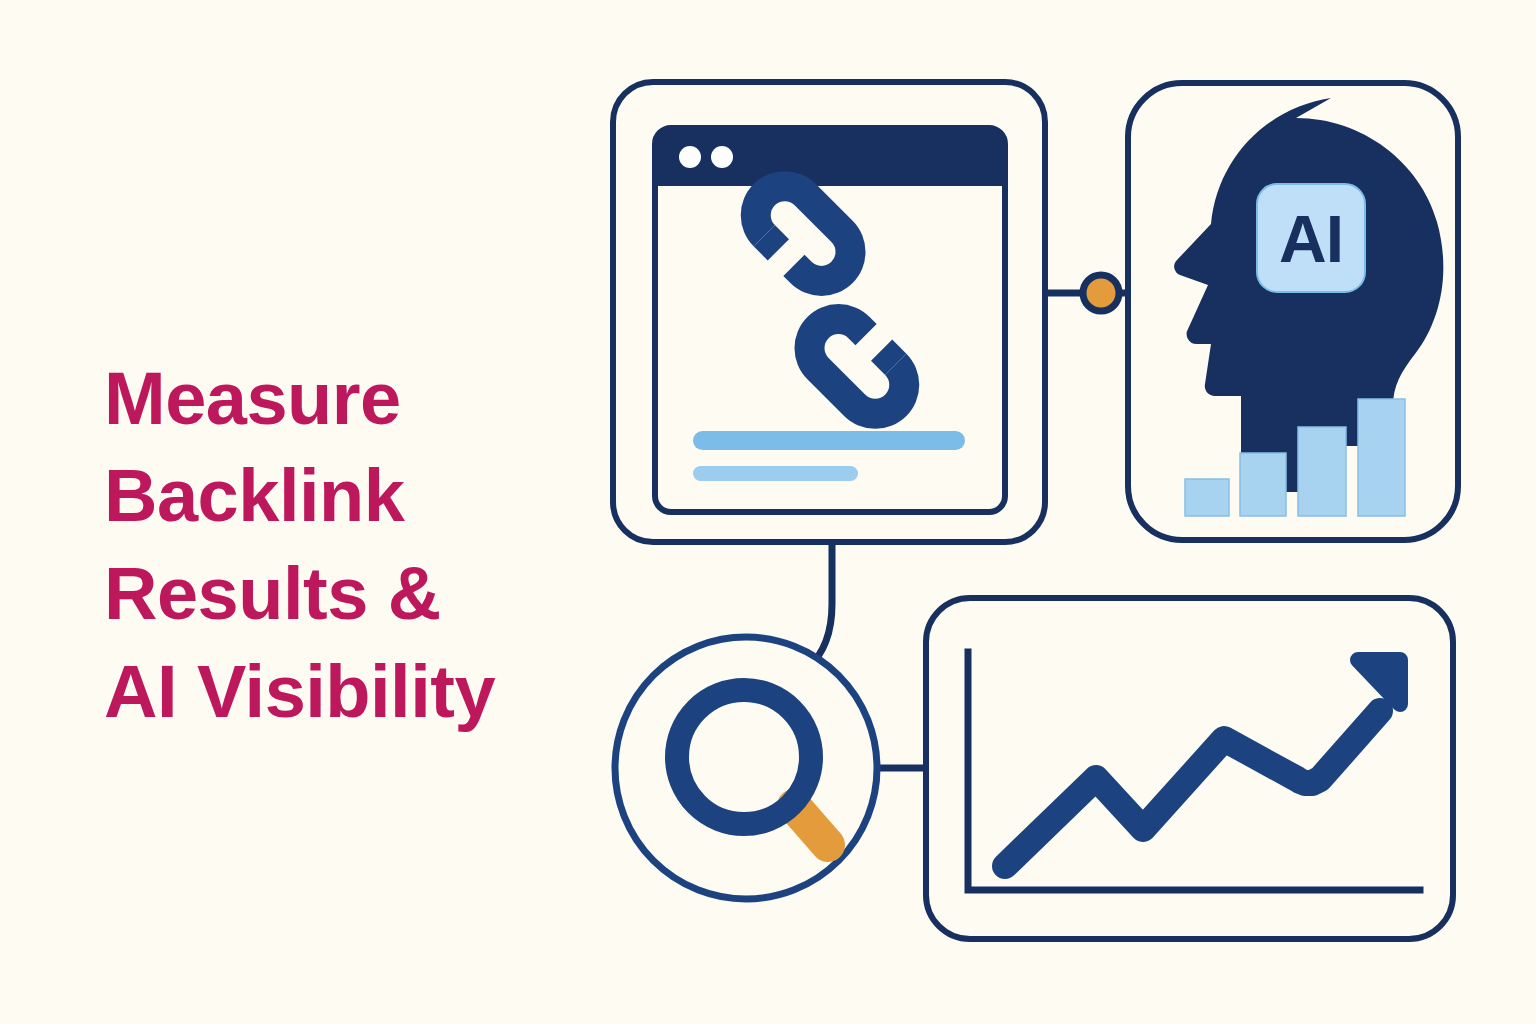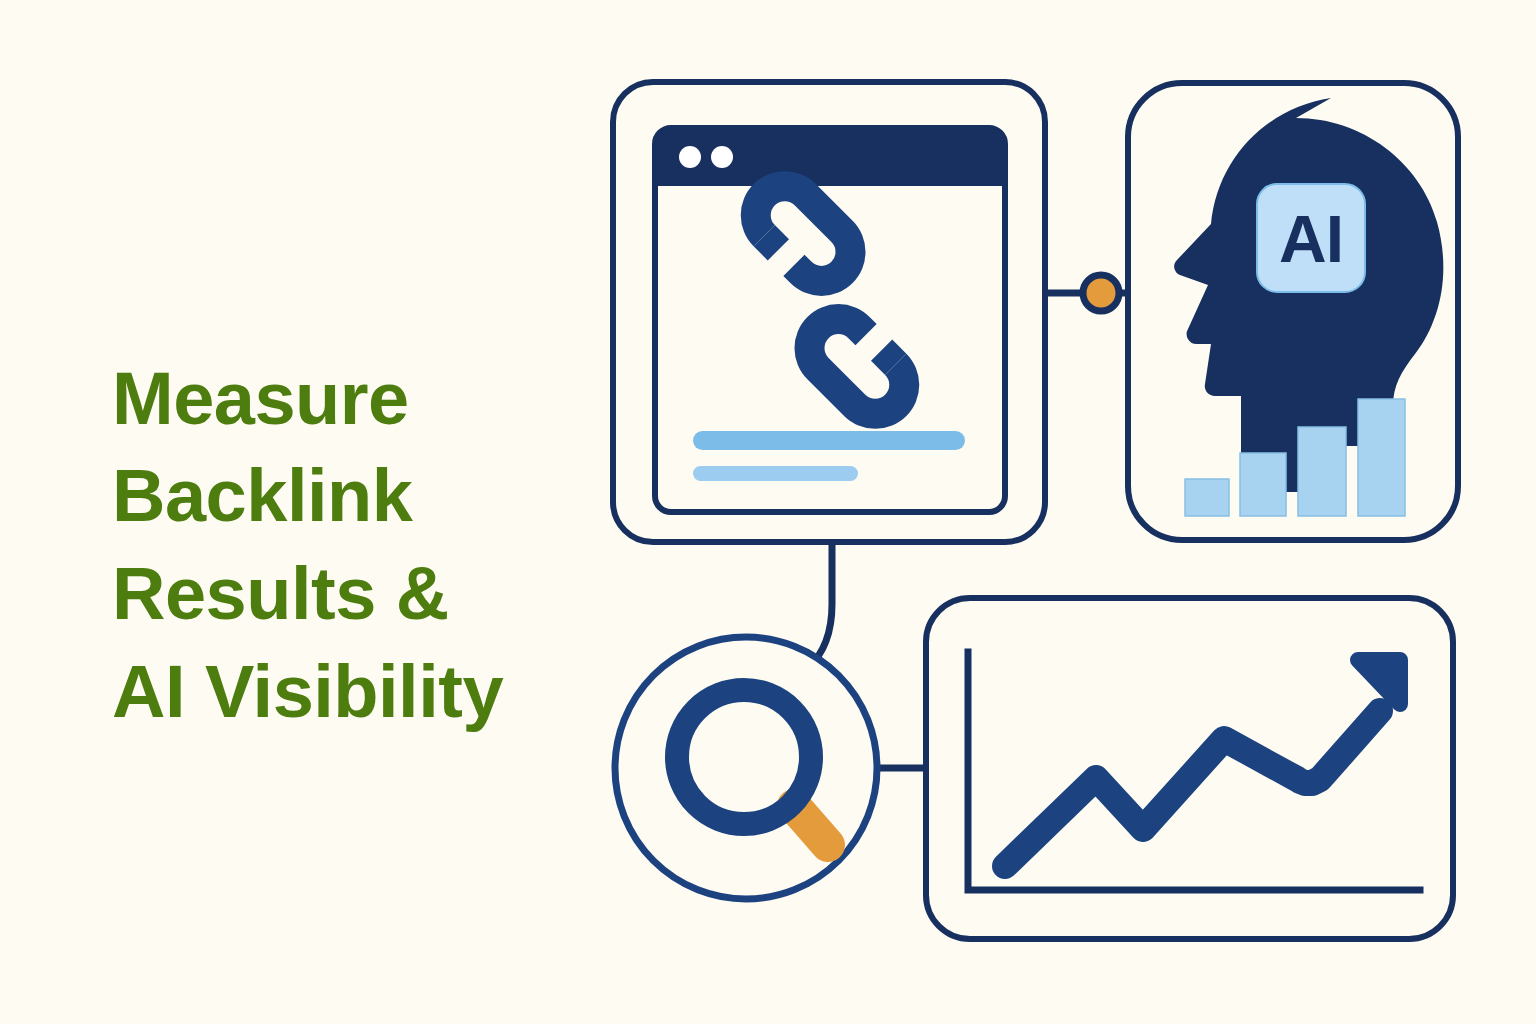--- a/index.html
+++ b/index.html
@@ -17,24 +17,24 @@
   #canvas {
     position: relative;
     width: 1536px;
     height: 1024px;
     background: #FDFBF2;
   }
 
   
   #headline {
     position: absolute;
-    left: 112px;
+    left: 104px;
     top: 300px;
     width: 500px;
-    color: #4d7c0f;
+    color: #be185d;
     font-family: "Liberation Sans", sans-serif;
     font-weight: 700;
     font-size: 74px;
     line-height: 1.32;
     letter-spacing: -0.5px;
     white-space: pre-line;
   }
 
   
   #illustration {

